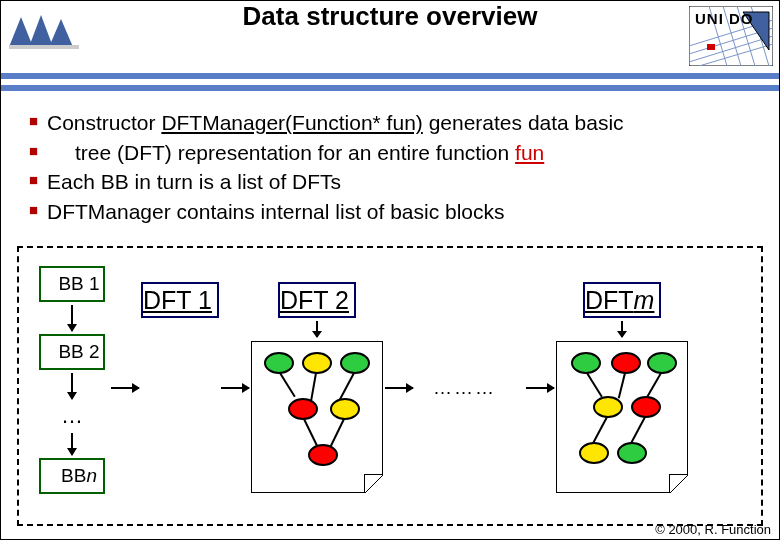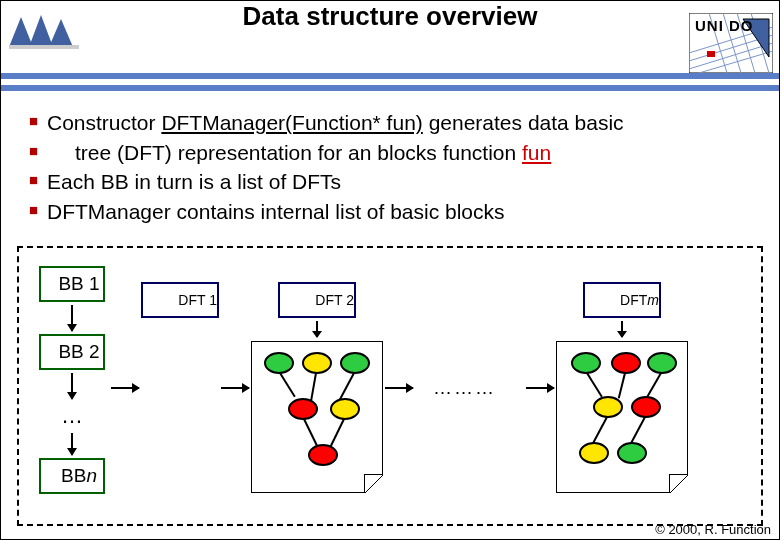--- a/index.html
+++ b/index.html
@@ -1,36 +1,36 @@
 <!DOCTYPE html>
 <html><head>
 <meta charset="utf-8">
 <style>
   * { box-sizing: border-box; margin: 0; padding: 0; }
   body { width: 780px; height: 540px; font-family: Arial, Helvetica, sans-serif; background: #fff; position: relative; border: 1px solid #000; }
   .header { position: relative; height: 78px; border-bottom: 6px solid #5a7dc8; }
   .title { text-align: center; font-size: 26px; font-weight: bold; }
   .logo-left { position: absolute; left: 8px; top: 8px; width: 70px; height: 44px; }
-  .logo-right { position: absolute; right: 6px; top: 12px; width: 84px; height: 60px; }
+  .logo-right { position: absolute; right: 6px; top: 5px; width: 84px; height: 60px; }
   .hr-bar { height: 6px; background: #5a7dc8; margin-top: 6px; }
   .content { padding: 18px 20px 0 28px; }
   .bullet { font-size: 21px; line-height: 1.35; margin-bottom: 2px; position: relative; padding-left: 18px; }
   .bullet::before { content: "■"; color: #b00000; position: absolute; left: 0; top: 2px; font-size: 15px; }
   .indent { padding-left: 18px; }
   .uline { text-decoration: underline; }
   .red { color: #d00000; margin-top: 39px; }
   .diagram { position: relative; margin: 20px 16px 0 16px; border: 2px dashed #000; height: 280px; }
   .bb-box { width: 66px; height: 36px; border: 2px solid #006000; display: flex; align-items: center; justify-content: center; font-size: 19px; font-style: italic; margin-left: 20px; padding-left: 14px; }
   .bb-label-n { font-style: normal; }
   .bb-col { position: absolute; left: 20px; top: 18px; }
   .bb-col .bb-box { margin-left: 0; margin-bottom: 0; }
   .bb-arrow-down { width: 2px; height: 26px; background: #000; margin: 3px 0 3px 32px; position: relative; }
   .bb-arrow-down::after { content: ""; position: absolute; bottom: -1px; left: -4px; border-left: 5px solid transparent; border-right: 5px solid transparent; border-top: 8px solid #000; }
   .ell { font-size: 22px; margin: 4px 0 4px 22px; }
-  .dft-box { width: 78px; height: 36px; border: 2px solid #000060; display: flex; align-items: center; justify-content: flex-end; font-size: 14px; }
+  .dft-box { width: 78px; height: 36px; border: 2px solid #000060; display: flex; align-items: center; justify-content: flex-start; font-size: 25px; text-decoration: underline; }
   .dots { font-size: 19px; align-self: center; margin: 0 28px 0 18px; letter-spacing: 2px; }
   .h-arrow { width: 28px; height: 2px; background: #000; align-self: center; margin: 0 2px; position: relative; top: -0px; }
   .h-arrow::after { content: ""; position: absolute; right: -1px; top: -4px; border-top: 5px solid transparent; border-bottom: 5px solid transparent; border-left: 8px solid #000; }
   .tree-page { width: 132px; height: 152px; border: 1px solid #000; background: #fff; position: relative; margin-top: 2px; }
   .tree-page::after { content: ""; position: absolute; right: -1px; bottom: -1px; width: 18px; height: 18px; background: linear-gradient(135deg, #fff 49%, #000 50%, #000 51%, #fff 52%); border-left: 1px solid #000; border-top: 1px solid #000; }
   .node { width: 30px; height: 22px; border: 2px solid #000; border-radius: 50%; position: absolute; }
   .g { background: #2ecc40; }
   .y { background: #ffe600; }
   .r { background: #ff0000; }
   .line { position: absolute; background: #000; height: 2px; transform-origin: left center; }
@@ -75,21 +75,21 @@
 <div class="hr-bar"></div>
 
 <div class="content">
   <div class="bullet">
     <span>Constructor </span><span class="uline">DFTManager(Function* fun)</span><span> generates data basic</span>
   </div>
   <div class="bullet indent" style="padding-left:18px;">
     
   </div>
   <div style="font-size:21px; line-height:1.35; padding-left:46px;">
-    <span>tree (DFT) representation for an blocks function </span><span class="uline red">fun</span>
+    <span>tree (DFT) representation for an entire function </span><span class="uline red">fun</span>
   </div>
   <div class="bullet"><span>Each BB in turn is a list of DFTs</span></div>
   <div class="bullet"><span>DFTManager contains internal list of basic blocks</span></div>
 </div>
 
 <div class="diagram">
   <div class="bb-col">
     <div class="bb-box">
         <span class="bb-label-n">BB 1</span>
       </div>

